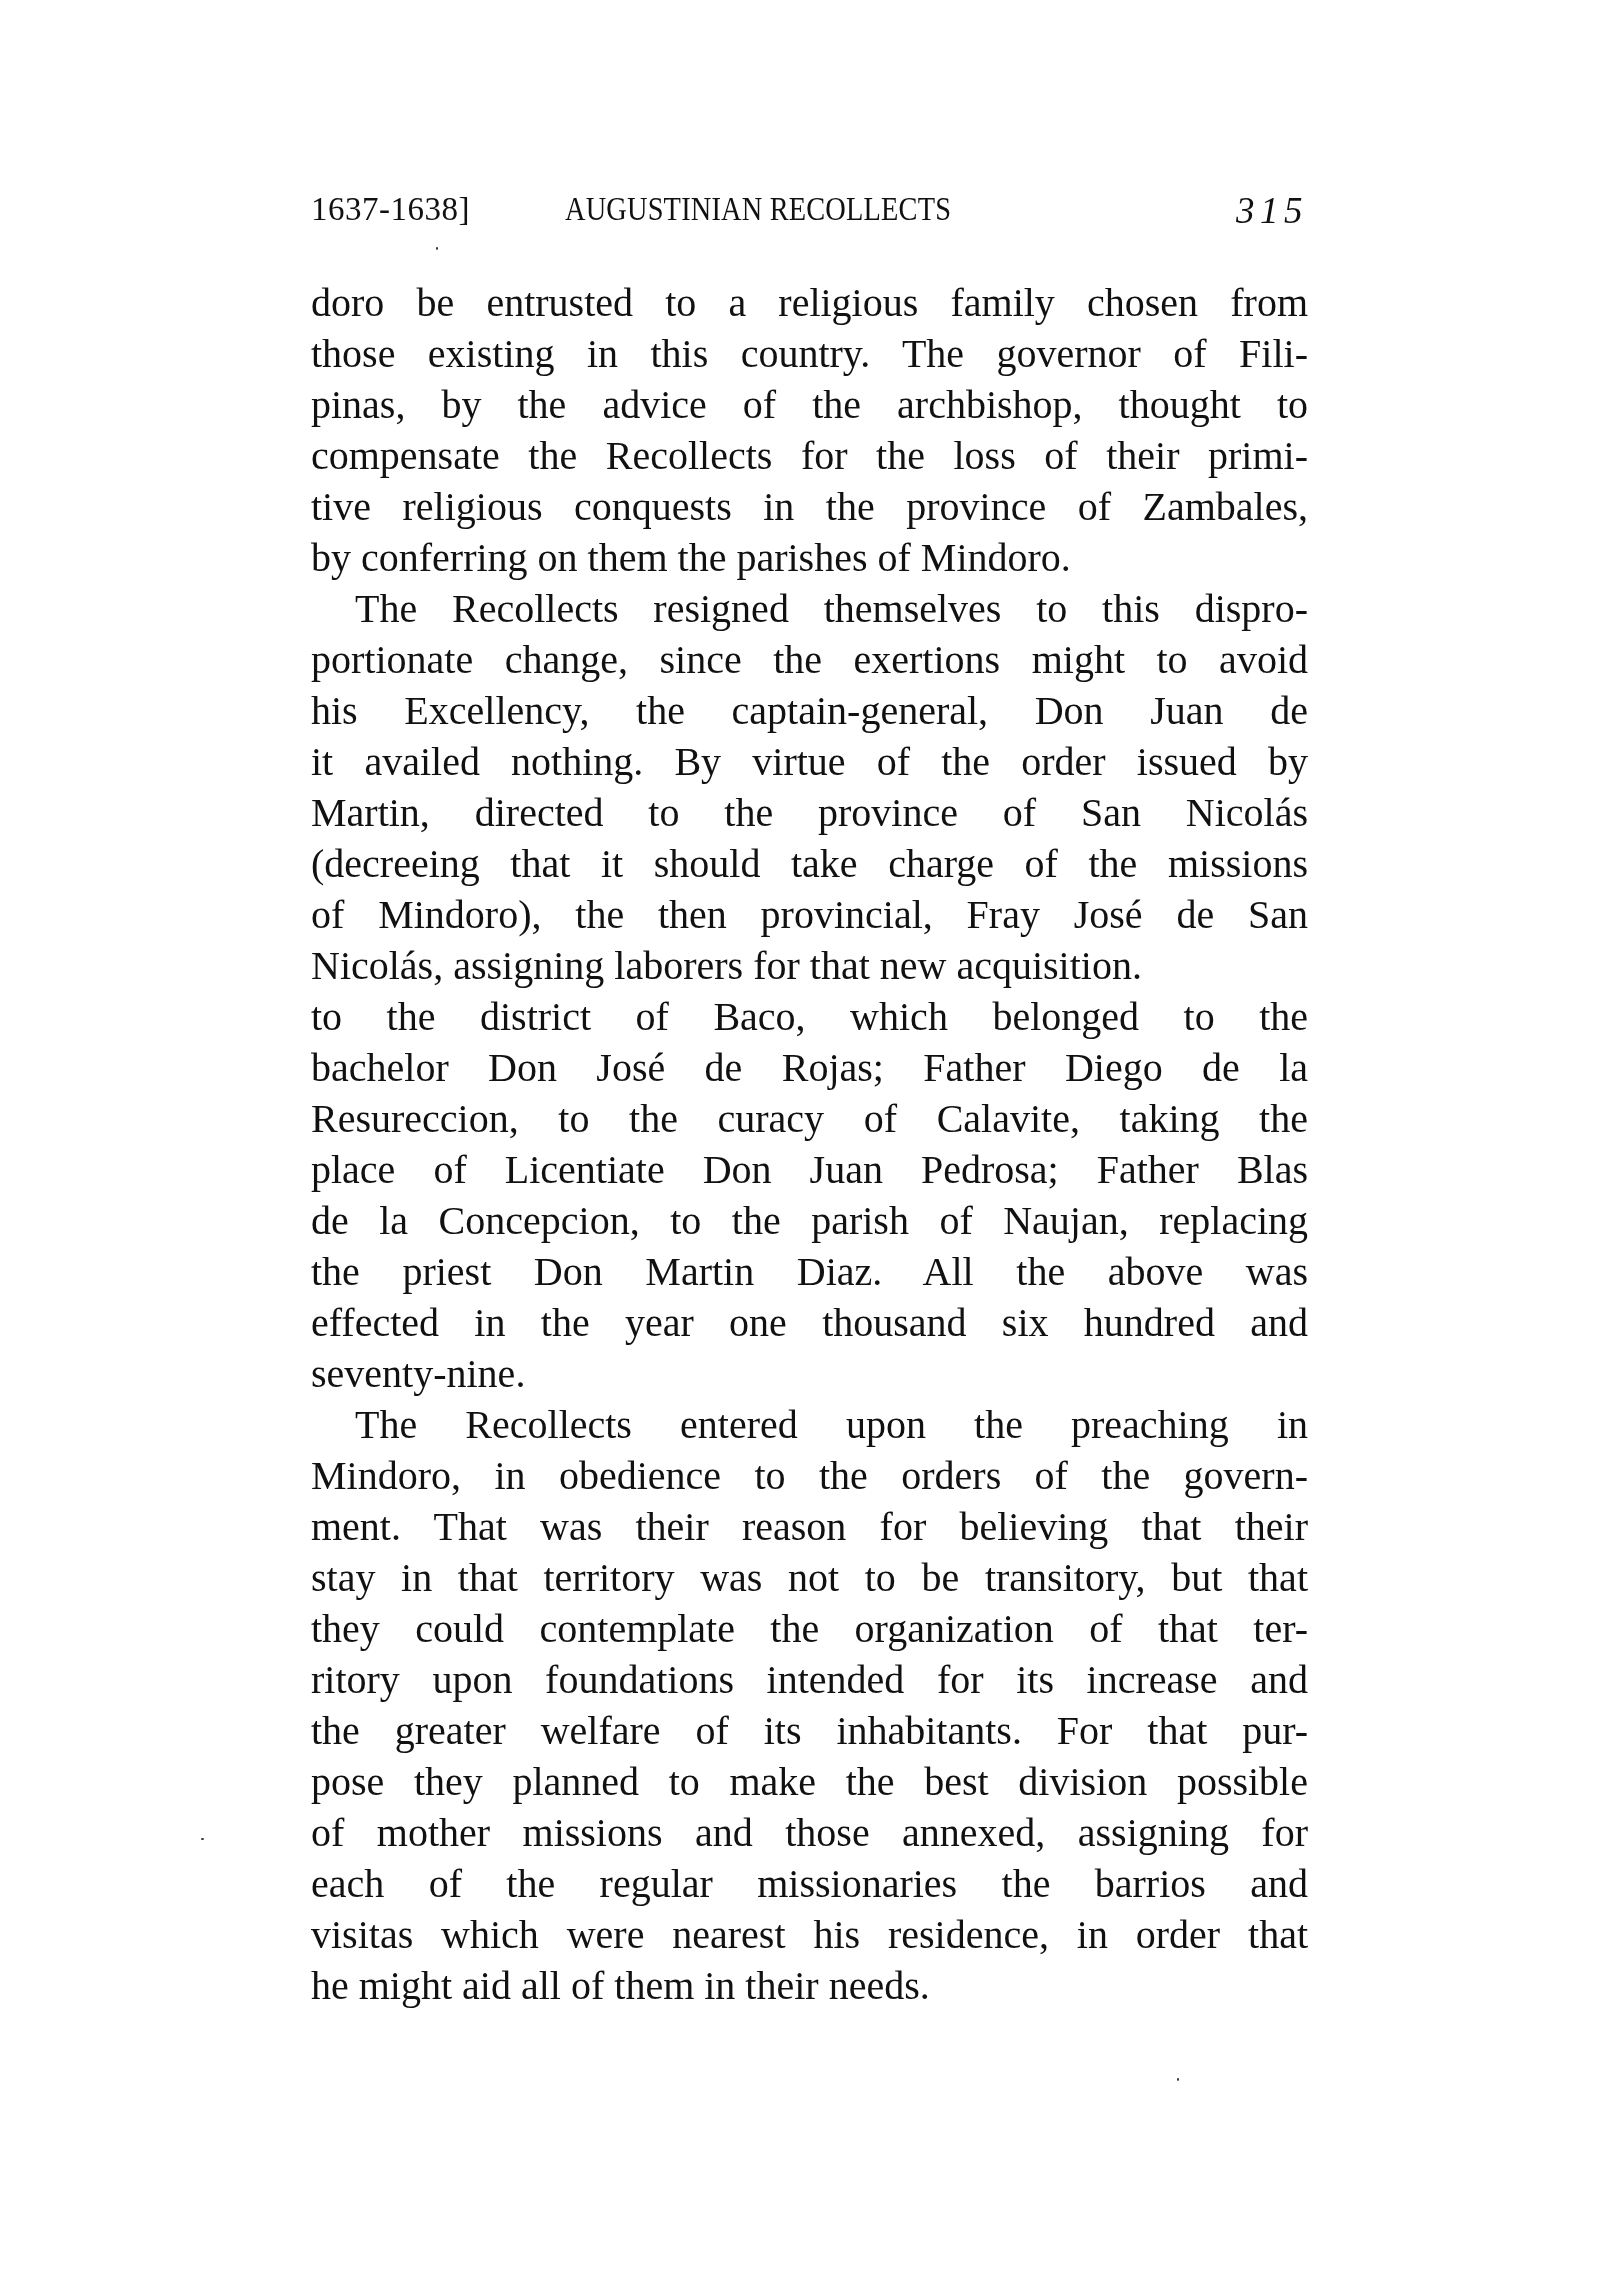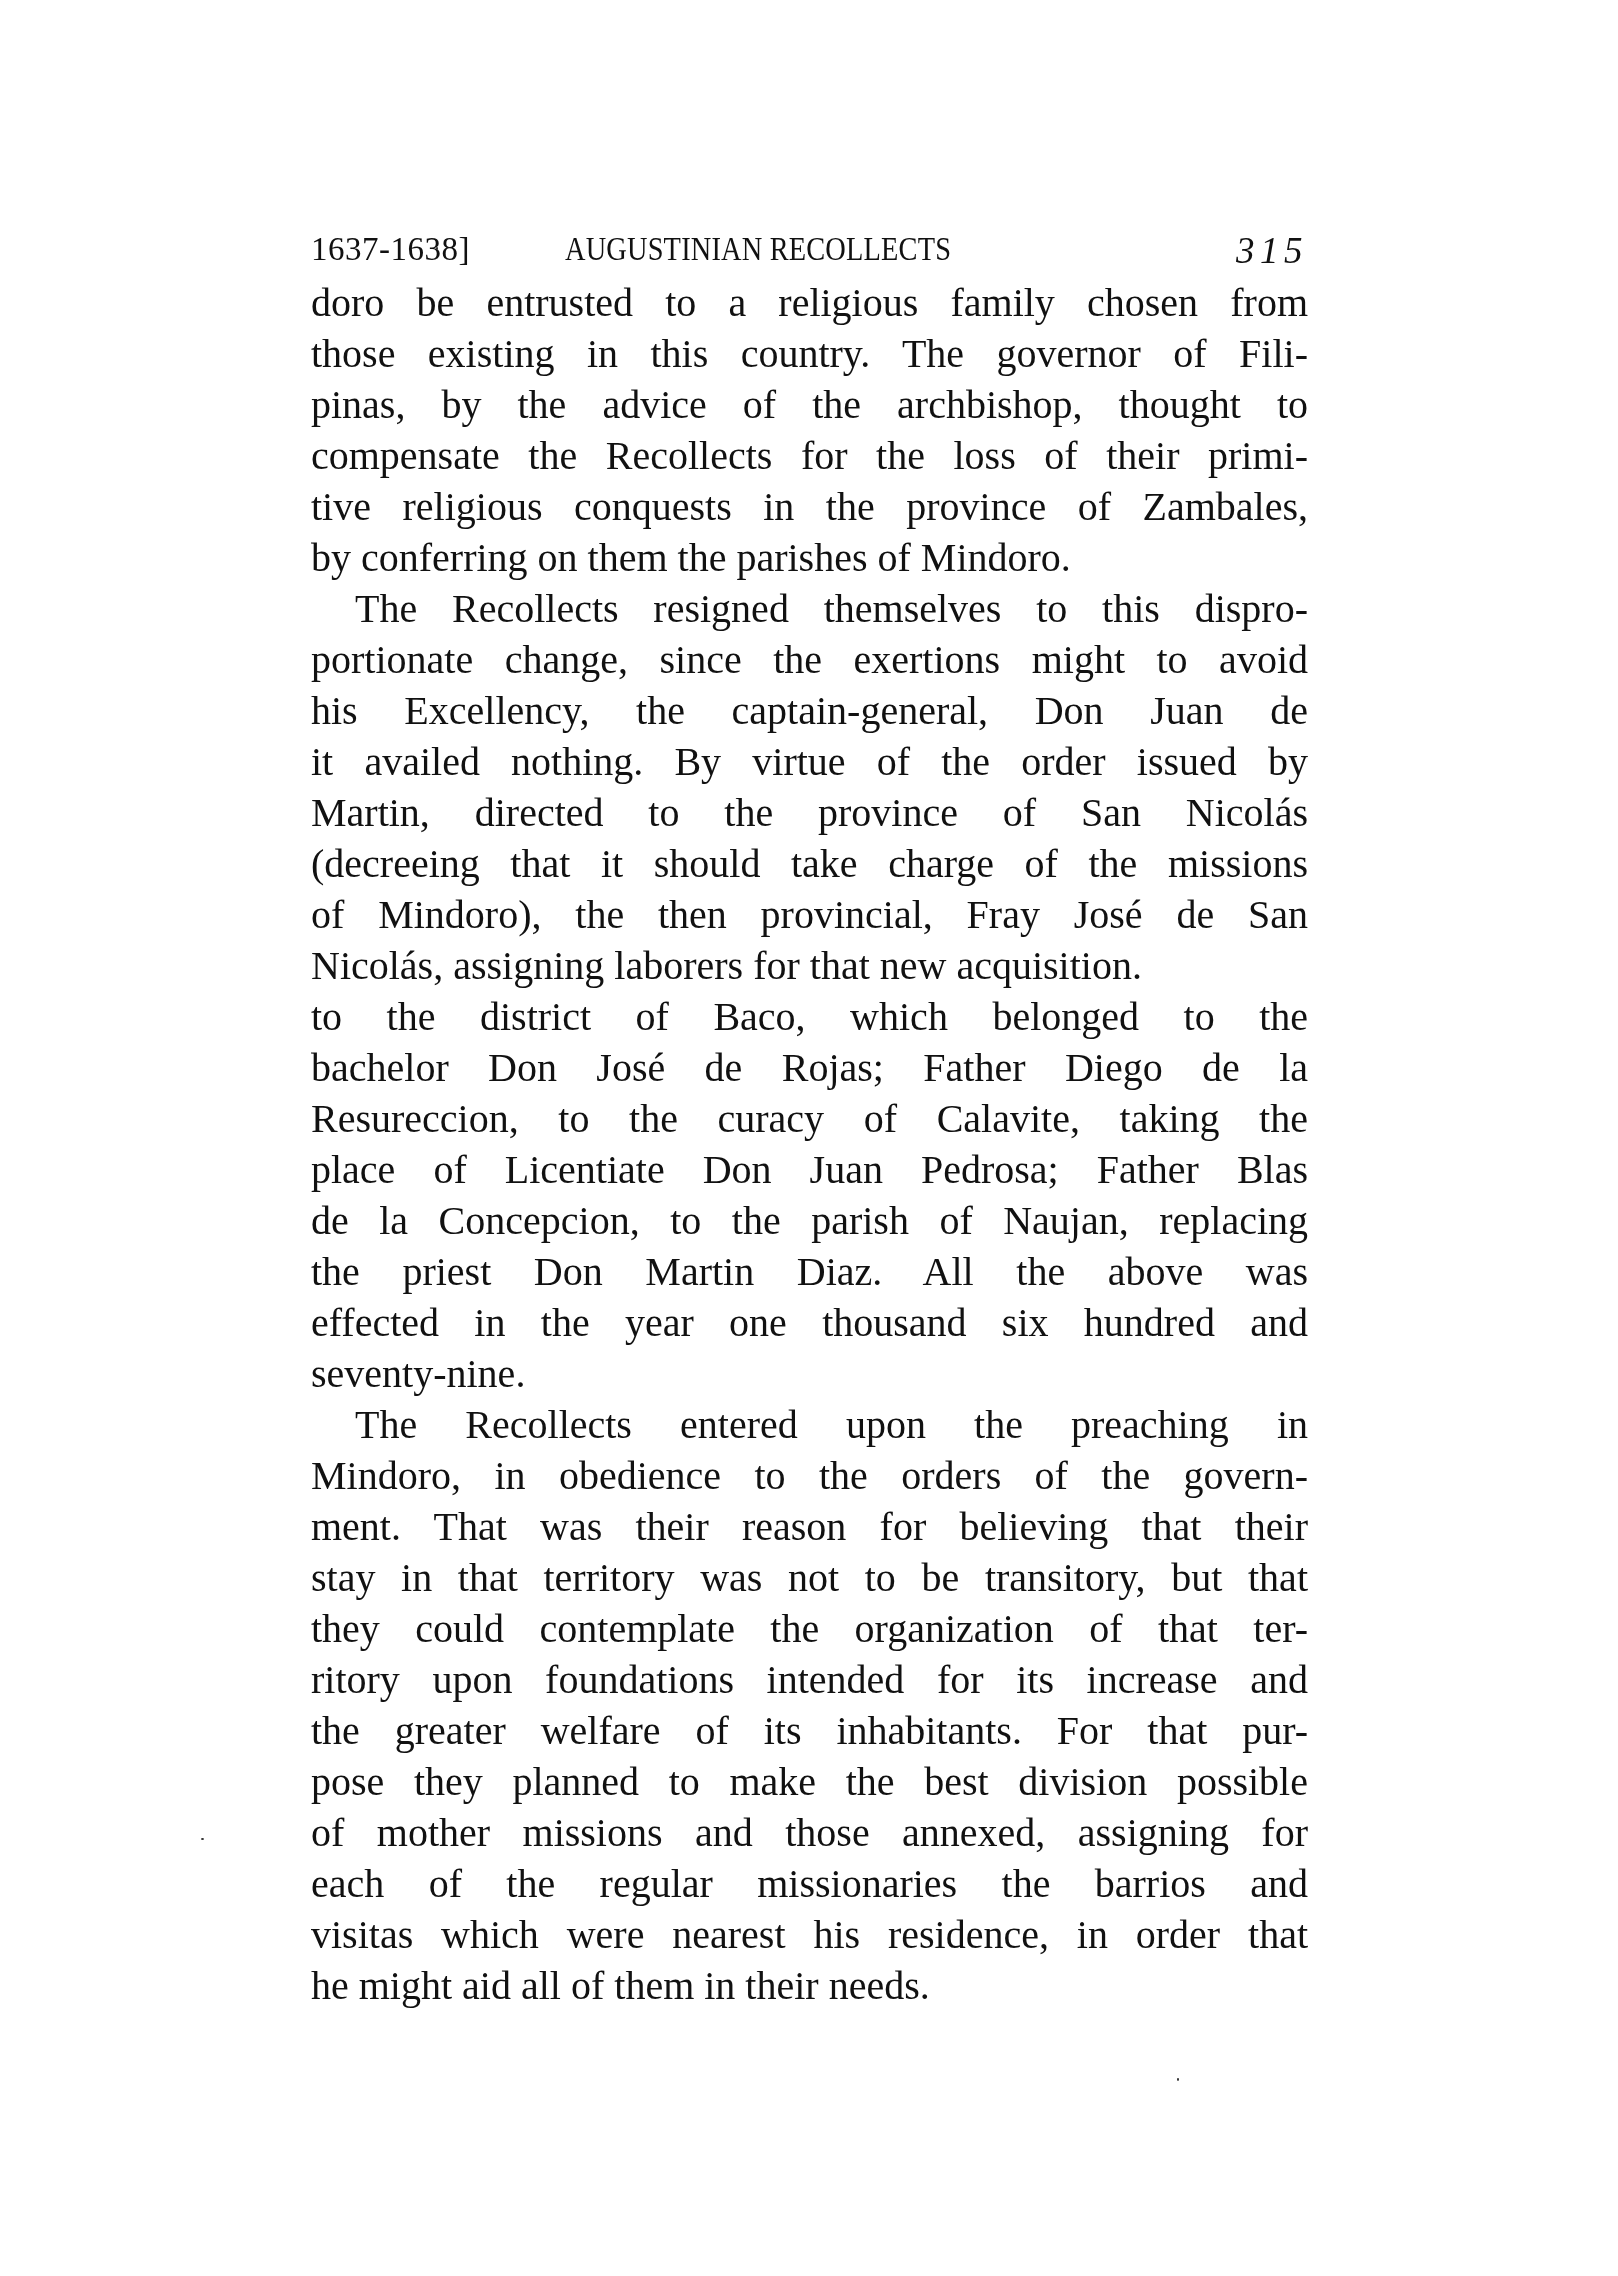--- a/index.html
+++ b/index.html
@@ -22,21 +22,20 @@
     height: 2277px;
     background: #ffffff;
   }
   
   .running-header {
     position: absolute;
     left: 311px;
     top: 187px;
     width: 997px;
     height: 46px;
-    margin-top: 40px;
   }
   .running-header .years {
     position: absolute;
     left: 0;
     top: 3.7px;
     font-size: 33px;
     letter-spacing: 0.5px;
     font-variant-numeric: oldstyle-nums;
   }
   .running-header .title {

